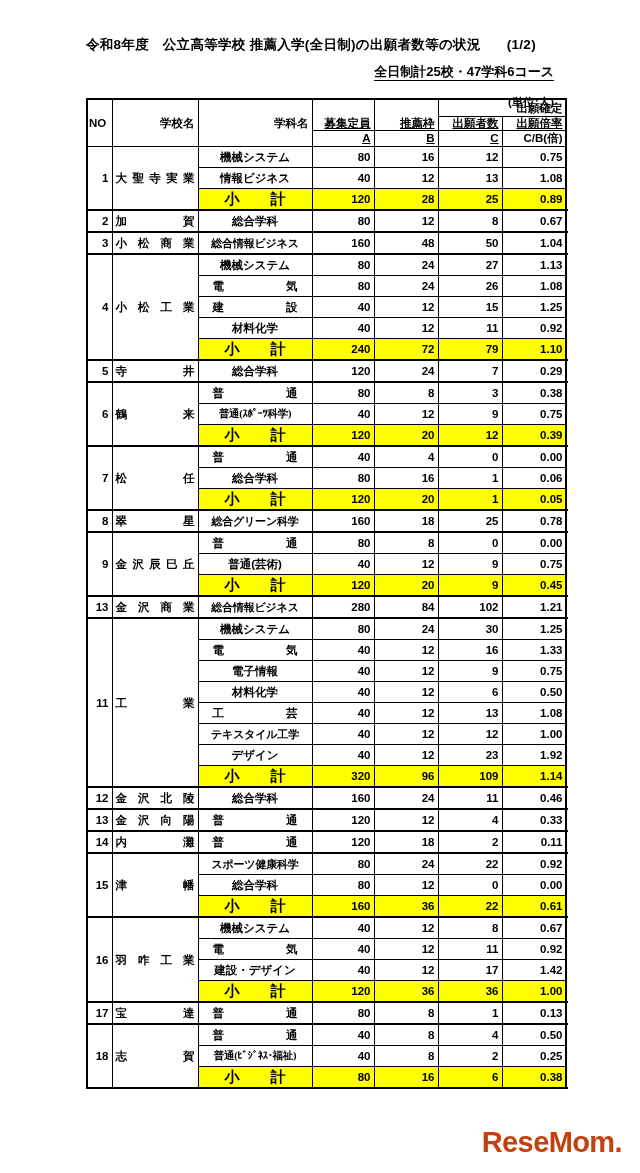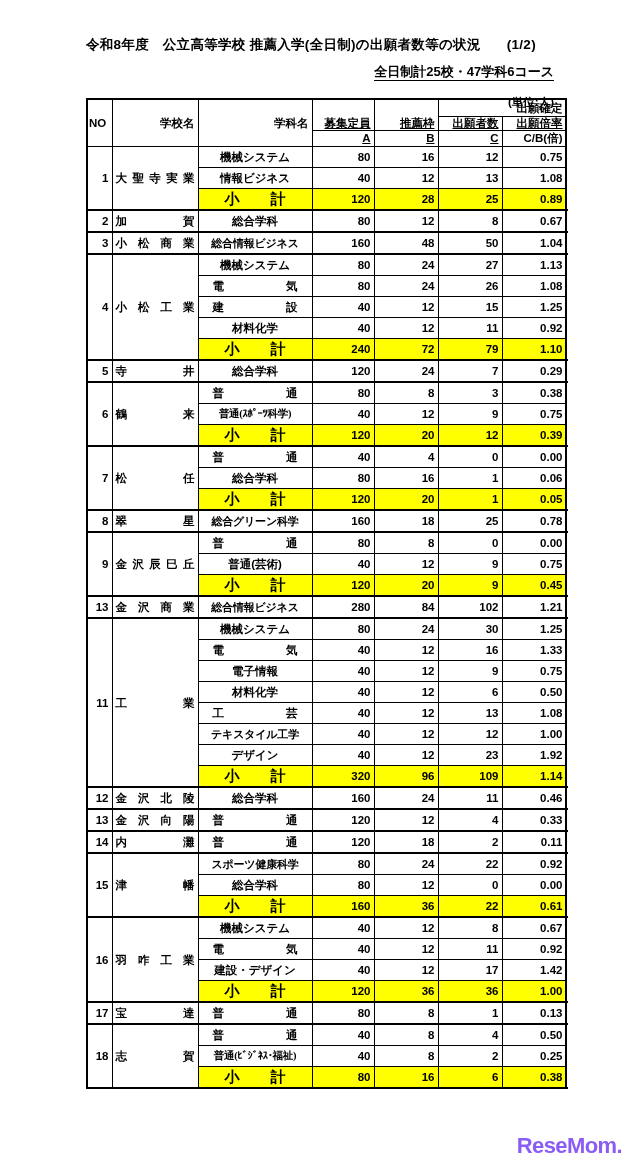--- a/index.html
+++ b/index.html
@@ -98,21 +98,21 @@
     text-align:justify; text-align-last:justify;
     padding:0 26px; font-size:15px;
   }
 
   
   tr.grp-end > td{ border-bottom:2px solid #000; }
 
   
   .wm{
     position:absolute; right:18px; bottom:14px;
-    font-size:22px; font-weight:bold; color:#8b5cf6;
+    font-size:29px; font-weight:bold; color:#c2410c;
     letter-spacing:-0.6px;
     font-family:"Liberation Sans","DejaVu Sans",sans-serif;
   }
 </style>
 </head>
 <body>
 
 <div class="page">
 
   <div class="doc-title">

